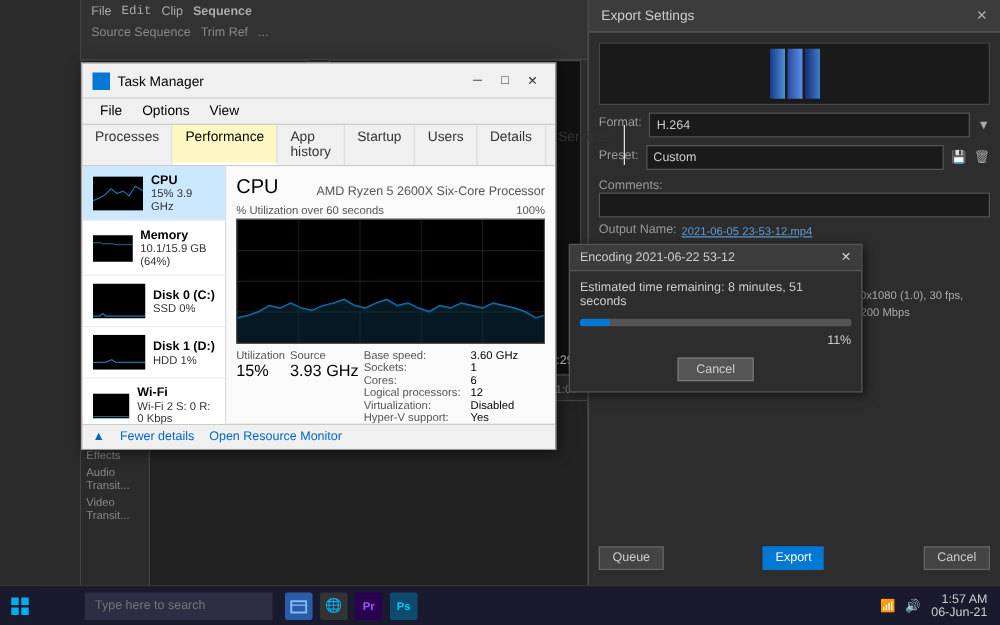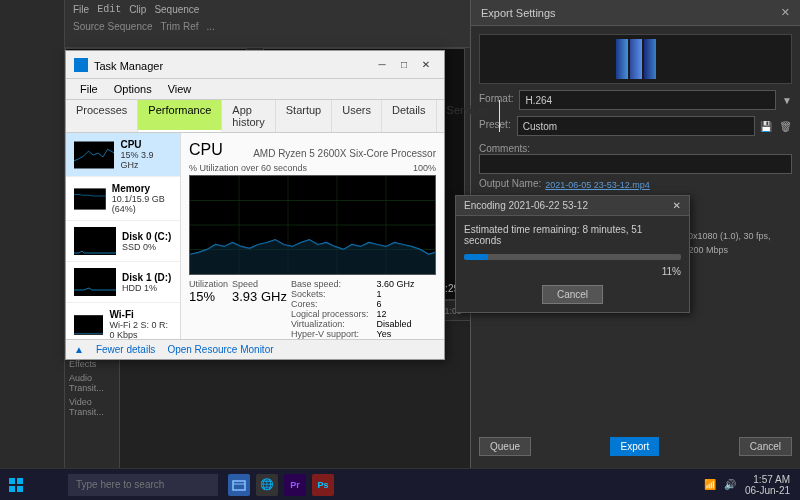--- a/index.html
+++ b/index.html
@@ -101,21 +101,21 @@
 
     .tm-tab {
       padding: 4px 10px;
       font-size: 11px;
       cursor: pointer;
       color: #333;
       border-right: 1px solid #ddd;
     }
 
     .tm-tab.active {
-      background: #bef264;
+      background: #fef9c3;
       border-bottom: 2px solid #fff;
       color: #000;
       font-weight: 500;
     }
 
     .tm-content {
       display: flex;
       flex: 1;
       background: #fafafa;
       overflow: hidden;
@@ -484,21 +484,21 @@
 
 <div class="premiere-bg"></div>
 
 <div class="premiere-left"></div>
 
 <div class="premiere-topbar">
   <div style="display:flex; gap:8px; padding:4px 8px; font-size:10px; color:#aaa; align-items:center;">
     <span style="cursor:pointer;">File</span>
     <span style="cursor:pointer;font-family:Liberation Mono, monospace;">Edit</span>
     <span style="cursor:pointer;">Clip</span>
-    <span style="cursor:pointer;">Sequence</span>
+    <span style="cursor:pointer;font-weight:bold;">Sequence</span>
   </div>
   <div style="display:flex; gap:8px; padding:2px 8px; font-size:10px; color:#888;">
     <span>Source Sequence</span>
     <span>Trim Ref</span>
     <span>...</span>
   </div>
 </div>
 
 <div class="premiere-panel">
 
@@ -716,21 +716,21 @@
           <polygon points="0,80 8,78 16,75 24,70 32,72 40,68 48,72 56,74 64,70 72,68 80,65 88,70 96,72 104,68 112,65 120,70 128,68 136,72 144,75 152,70 160,72 168,68 176,70 184,72 192,68 200,70 208,72 216,75 224,80 230,78 230,100 0,100" fill="#0a2a3a" opacity="0.6"></polygon>
         </svg>
       </div>
 
       <div class="stats-row">
         <div class="stat-block">
           <span class="stat-label">Utilization</span>
           <span class="stat-val">15%</span>
         </div>
         <div class="stat-block">
-          <span class="stat-label">Speed</span>
+          <span class="stat-label">Source</span>
           <span class="stat-val">3.93 GHz</span>
         </div>
         <div style="flex:1;">
           <div style="display:flex; gap:8px; margin-top:0;">
             <div class="stat-block">
               <span class="stat-label">Base speed:</span>
               <span class="stat-label">Sockets:</span>
               <span class="stat-label">Cores:</span>
               <span class="stat-label">Logical processors:</span>
               <span class="stat-label">Virtualization:</span>
@@ -791,21 +791,21 @@
         <rect x="1" y="3" width="12" height="9" fill="none" stroke="#88c0ff" stroke-width="1.5"></rect>
         <path d="M1,6 h12" stroke="#88c0ff" stroke-width="1"></path>
       </svg>
     </div>
     <div class="taskbar-icon" style="background:#333;">
       <span style="font-size:11px;">🌐</span>
     </div>
     <div class="taskbar-icon" style="background:#2a0050;">
       <span style="font-size:9px; color:#9b59ff; font-weight:bold;">Pr</span>
     </div>
-    <div class="taskbar-icon" style="background:#7f1d1d;justify-content:center;">
+    <div class="taskbar-icon" style="background:#0c4a6e;justify-content:center;">
       <span style="font-size:9px; color:#00c8ff; font-weight:bold;">Ps</span>
     </div>
   </div>
   <div class="taskbar-right">
     <span>📶</span>
     <span>🔊</span>
     <div class="taskbar-time">
       <div>1:57 AM</div>
       <div>06-Jun-21</div>
     </div>

